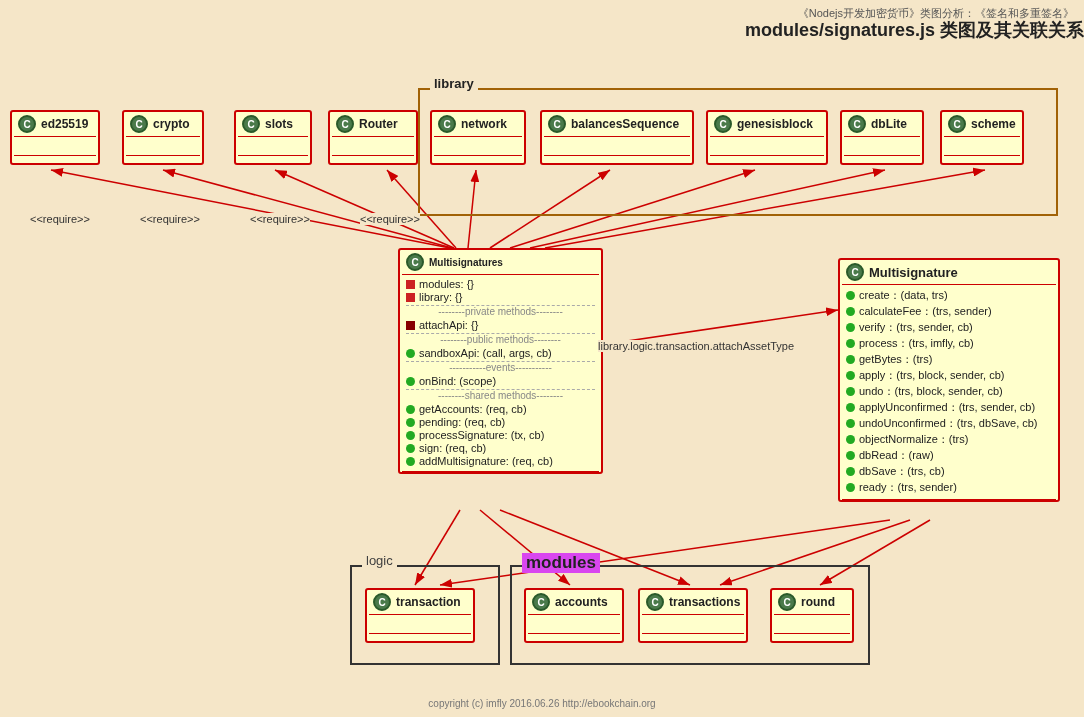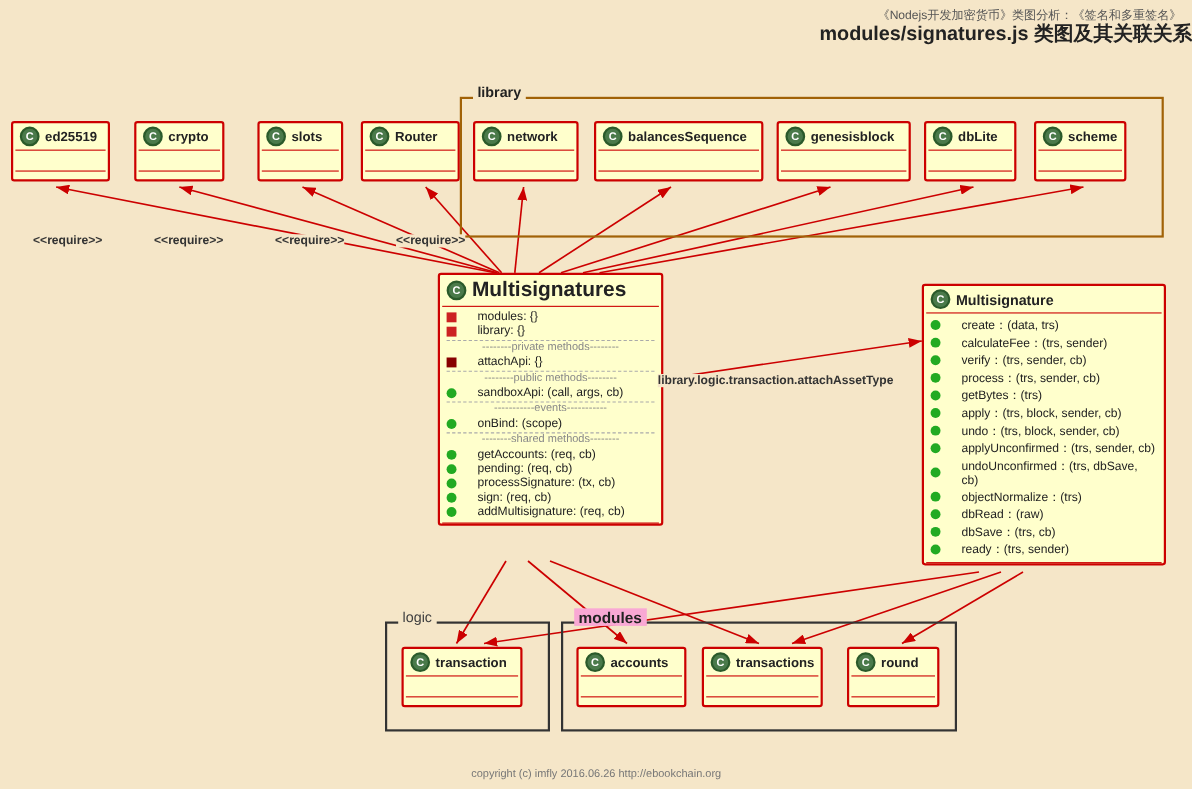--- a/index.html
+++ b/index.html
@@ -80,21 +80,20 @@
       color: #888;
       font-size: 10px;
       margin: 2px 0;
       padding: 0;
     }
     .class-attr {
       display: flex;
       align-items: center;
       margin: 1px 0;
       font-size: 11px;
-      gap: 15px;
     }
     .attr-icon {
       width: 9px;
       height: 9px;
       border-radius: 50%;
       margin-right: 4px;
       flex-shrink: 0;
     }
     .attr-icon.green { background: #22aa22; }
     .attr-icon.red-sq {
@@ -152,40 +151,39 @@
       background: transparent;
       left: 510px;
       top: 565px;
       width: 360px;
       height: 100px;
     }
     .modules-label {
       position: absolute;
       top: -14px;
       left: 10px;
-      background: #f9a8d4;
+      background: #d946ef;
       padding: 0 4px;
       font-weight: bold;
-      font-size: 14px;
+      font-size: 17px;
       color: #222;
     }
     
     .arrows-layer {
       position: absolute;
       top: 0; left: 0;
       width: 1084px;
       height: 717px;
       pointer-events: none;
     }
     .relation-label {
       position: absolute;
       font-size: 11px;
       color: #333;
       background: #f5e6c8;
-      font-weight: bold;
     }
   </style>
 </head>
 <body>
 
 <svg class="arrows-layer" xmlns="http://www.w3.org/2000/svg">
   <defs>
     <marker id="arrowhead" markerWidth="8" markerHeight="6" refX="8" refY="3" orient="auto">
       <polygon points="0 0, 8 3, 0 6" fill="#cc0000"></polygon>
     </marker>
@@ -334,21 +332,21 @@
 <div class="relation-label" style="left:250px; top:213px; font-size:11px;">
   &lt;&lt;require&gt;&gt;
 </div>
 <div class="relation-label" style="left:360px; top:213px; font-size:11px;">
   &lt;&lt;require&gt;&gt;
 </div>
 
 <div class="class-box" style="left:398px; top:248px; width:205px;">
   <div class="class-box-header">
     <div class="class-icon">C</div>
-    <span style="font-size:19px;">Multisignatures</span>
+    <span style="font-size:10px;">Multisignatures</span>
   </div>
   <div class="class-divider"></div>
   <div class="class-body">
     <div class="class-attr">
       <div class="attr-icon red-sq"></div>
       <span>modules: {}</span>
     </div>
     <div class="class-attr">
       <div class="attr-icon red-sq"></div>
       <span>library: {}</span>
@@ -409,21 +407,21 @@
     <div class="class-attr">
         <div class="attr-icon green"></div>
         <span>calculateFee：(trs, sender)</span>
       </div>
     <div class="class-attr">
         <div class="attr-icon green"></div>
         <span>verify：(trs, sender, cb)</span>
       </div>
     <div class="class-attr">
         <div class="attr-icon green"></div>
-        <span>process：(trs, sender, cb)</span>
+        <span>process：(trs, imfly, cb)</span>
       </div>
     <div class="class-attr">
         <div class="attr-icon green"></div>
         <span>getBytes：(trs)</span>
       </div>
     <div class="class-attr">
         <div class="attr-icon green"></div>
         <span>apply：(trs, block, sender, cb)</span>
       </div>
     <div class="class-attr">

